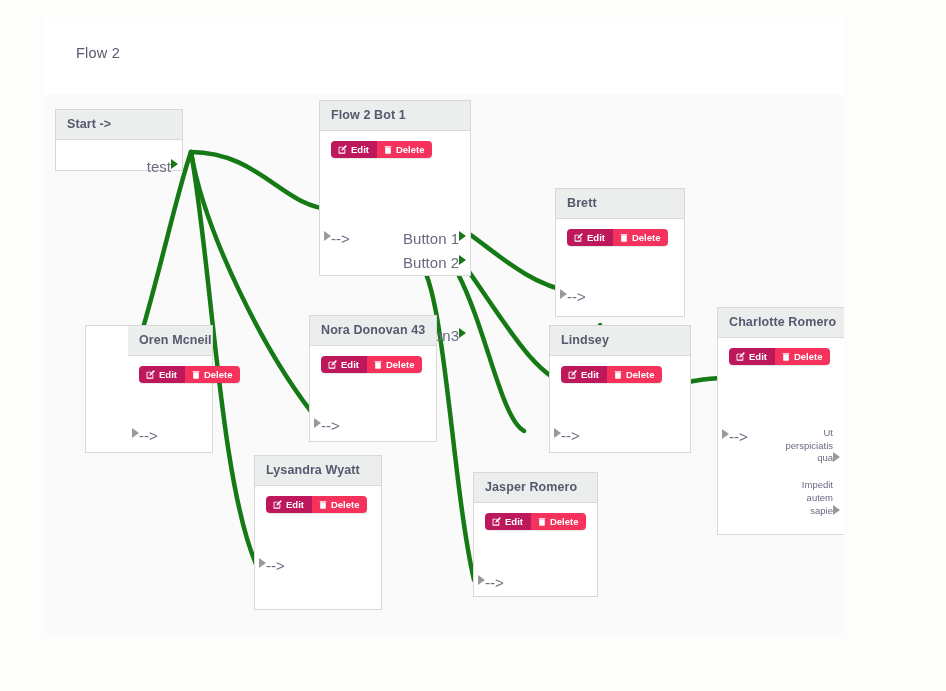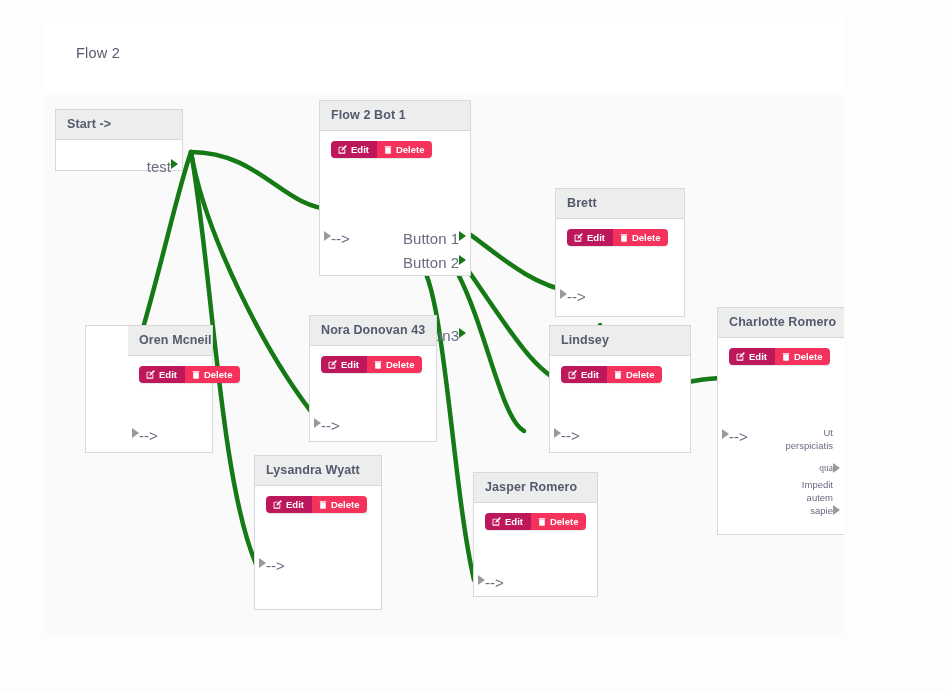--- a/index.html
+++ b/index.html
@@ -250,21 +250,21 @@
             <span>Delete</span>
           </span>
         </div>
         <div class="port-row port-in" style="top:91px;">
           <span class="port-marker marker-in"></span>
           <span>--&gt;</span>
         </div>
         
         <div class="text-line" style="top:88px;">Ut</div>
         <div class="text-line" style="top:101px;">perspiciatis</div>
-        <div class="text-line" style="top:124px;font-family:Liberation Serif, serif;">qua<span class="port-marker marker-out" style="top:1px;"></span></div>
+        <div class="text-line" style="top:113px;">qua<span class="port-marker marker-out" style="top:1px;"></span></div>
         
         <div class="text-line" style="top:140px;">Impedit</div>
         <div class="text-line" style="top:153px;">autem</div>
         <div class="text-line" style="top:166px;">sapie<span class="port-marker marker-out" style="top:1px;"></span></div>
       </div>
     </div>
 
     <div class="node" style="left:41px; top:230px; width:128px; height:128px;padding-left:42px;">
       <div class="node-head">Oren Mcneil</div>
       <div class="node-body">

